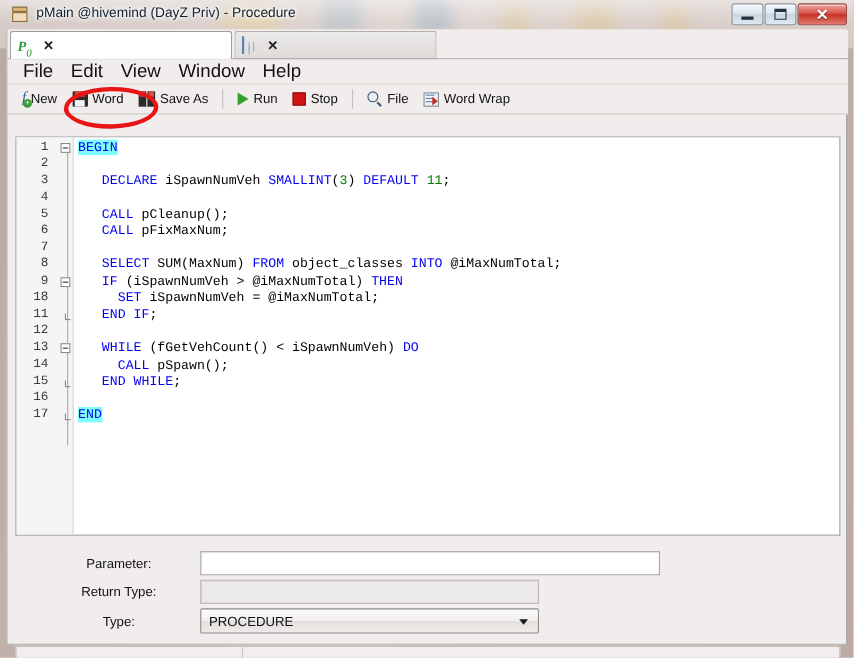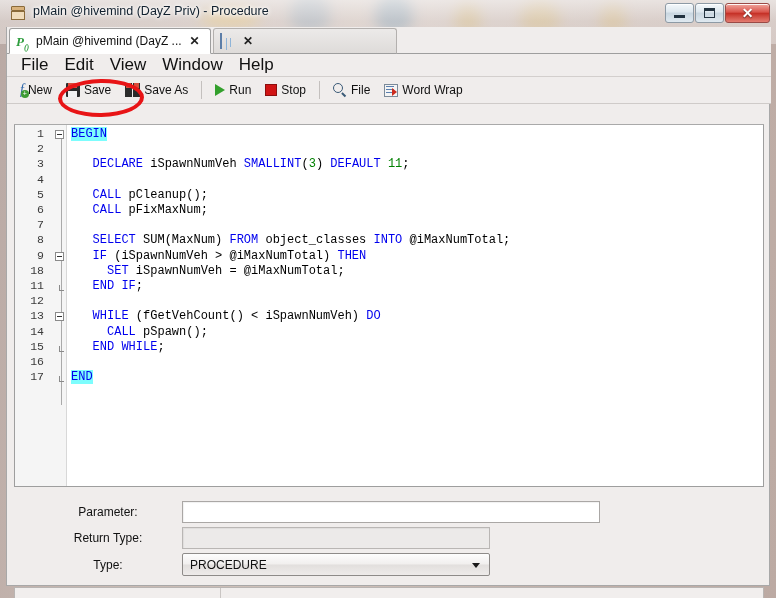--- a/index.html
+++ b/index.html
@@ -270,21 +270,20 @@
         </div>
     </div>
   </div>
 
   <div id="client">
     <div id="client-inner">
 
       <div id="doctabs">
         <div class="doctab active" style="left:2px; width:202px;">
           <span class="ticon"><span class="procicon">P<sub style="font-size:8px;">()</sub></span></span>
-          <span>pMain @hivemind (DayZ ...</span>
           <span class="tabclose">✕</span>
         </div>
         <div class="doctab inactive" style="left:206px; width:184px;">
           <span class="ticon"><span class="tblicon"></span></span>
           <span class="tabclose">✕</span>
         </div>
       </div>
 
       <div id="menubar">
         <div class="menuitem">File</div>
@@ -294,21 +293,21 @@
         <div class="menuitem">Help</div>
       </div>
 
       <div id="toolbar">
         <div class="tbtn">
           <span class="fx">f<span class="plusdot">+</span></span>
           <span>New</span>
         </div>
         <div class="tbtn">
           <span class="floppy"></span>
-          <span>Save</span>
+          <span>Word</span>
         </div>
         <div class="tbtn">
           <span class="saveas-icon">
               <span class="f1"></span>
               <span class="f2"></span>
             </span>
           <span>Save As</span>
         </div>
         <div class="tsep"></div>
         <div class="tbtn">

